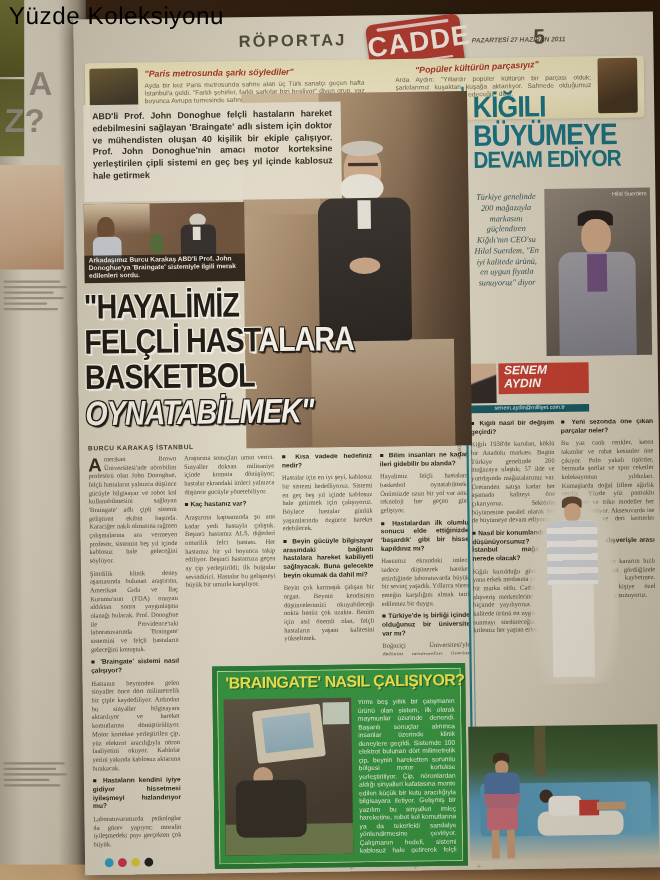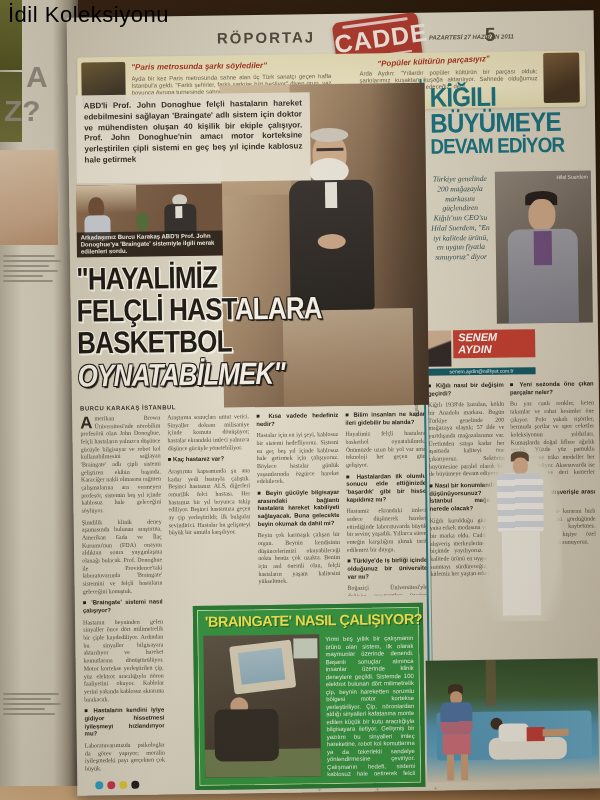--- a/index.html
+++ b/index.html
@@ -261,14 +261,14 @@
     <div class="abs" style="left:100px;top:68px;width:18px;height:14px;background:#c03b33;"></div>
     <div class="abs" style="left:116px;top:70px;width:26px;height:7px;background:#c79a74;"></div>
   </div>
 
   <div class="abs" style="left:18px;top:758px;">
     <span class="dot" style="background:#2aa0c4;"></span><span class="dot" style="background:#c9324e;"></span><span class="dot" style="background:#ddca3b;"></span><span class="dot" style="background:#1d1d1f;"></span>
   </div>
   <div class="abs plus-marks" style="left:240px;top:772px;">+ + +</div>
 </div>
 
-<div class="abs watermark" style="left:8px;top:2px;">İdil Koleksiyonu</div>
+<div class="abs watermark" style="left:8px;top:2px;">Yüzde Koleksiyonu</div>
 <div class="abs vignette"></div>
 
 </body></html>

